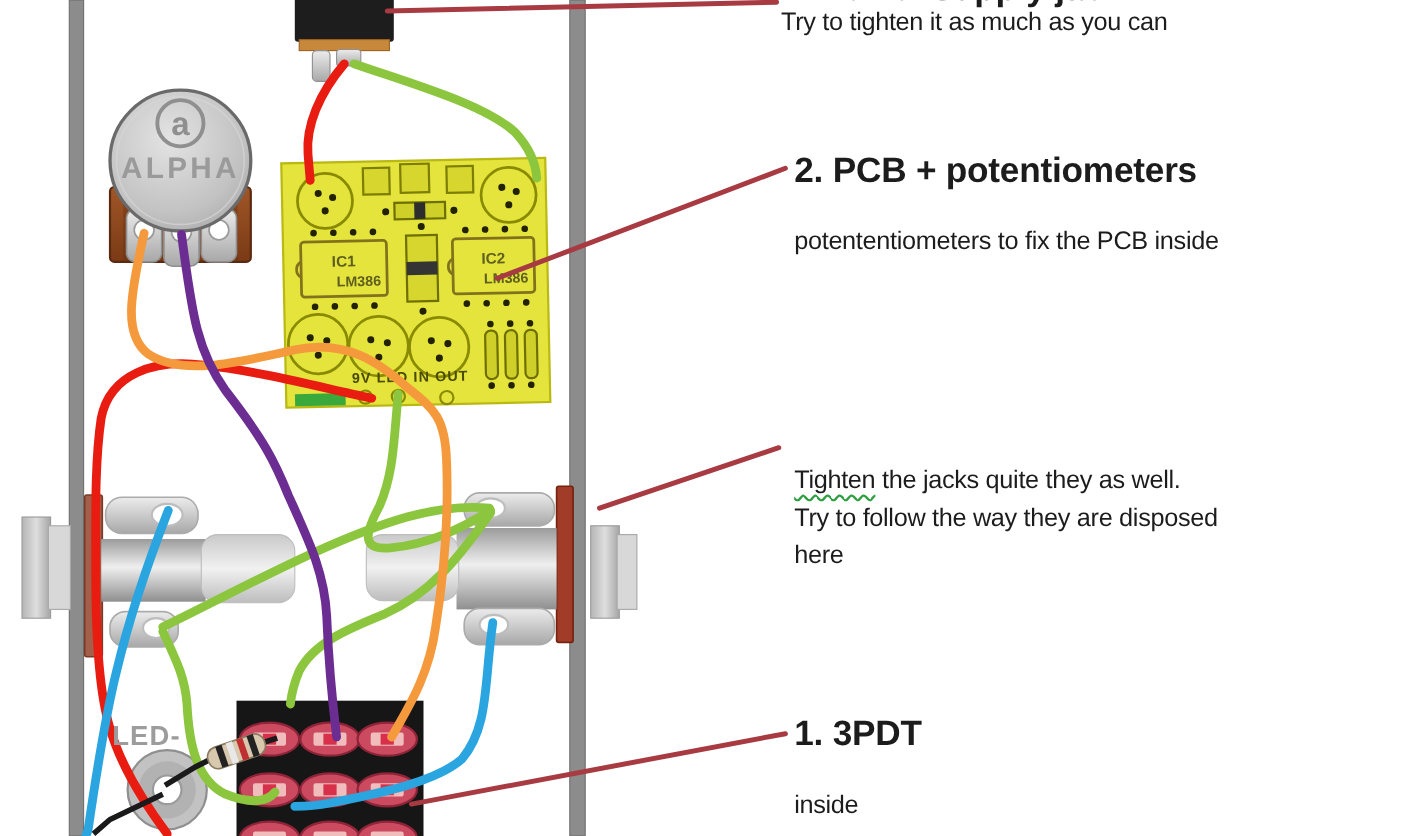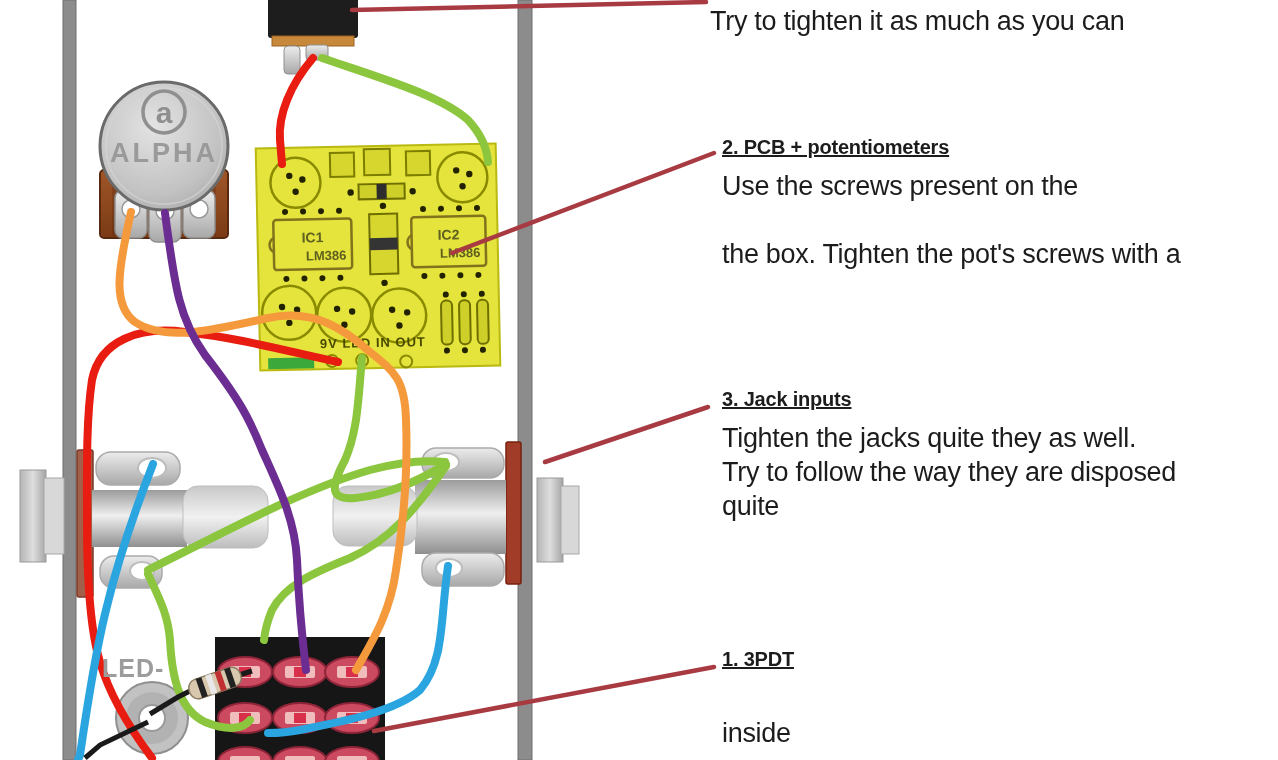--- a/index.html
+++ b/index.html
@@ -1,22 +1,22 @@
 <!DOCTYPE html>
 <html><head>
 <meta charset="utf-8">
 <style>
   html,body{margin:0;padding:0;background:#ffffff;}
   .stage{position:relative;width:1278px;height:760px;overflow:hidden;background:#ffffff;
          font-family:"Liberation Sans", sans-serif;color:#1c1c1c;}
   .stage svg{position:absolute;left:0;top:0;}
   .txt{position:absolute;left:722px;white-space:nowrap;}
-  .hd{font-size:20px;font-weight:bold;letter-spacing:-0.2px;text-decoration:underline;}
-  .bd{font-size:27px;letter-spacing:-0.3px;}
-  .wavy{text-decoration-style:wavy;text-decoration-color:#2e9e40;
+  .hd{font-size:32px;font-weight:bold;letter-spacing:-0.2px;}
+  .bd{font-size:23px;letter-spacing:-0.3px;}
+  .wavy{text-decoration:underline;text-decoration-style:wavy;text-decoration-color:#2e9e40;
         text-decoration-thickness:2px;text-underline-offset:5px;margin-top:34px;}
 </style>
 </head>
 <body>
 
 <div class="stage">
 
 <svg width="1278" height="760" viewBox="0 0 1278 760">
   <defs>
     <radialGradient id="potGrad" cx="42%" cy="35%" r="75%">
@@ -292,24 +292,22 @@
     <line x1="452" y1="253" x2="714" y2="153"></line>
     <line x1="545" y1="462" x2="708" y2="407"></line>
     <line x1="374" y1="731" x2="714" y2="667"></line>
   </g>
 </svg>
 
   <div class="txt hd" style="top:-29px;left:710px">1. Power supply jack</div>
   <div class="txt bd" style="top:6px;left:710px">Try to tighten it as much as you can</div>
 
   <div class="txt hd" style="top:136px">2. PCB + potentiometers</div>
-  <div class="txt bd" style="top:171px">Use the screws present on the</div>
-  <div class="txt bd" style="top:239px">the box. Tighten the pot's screws with a</div>
-
-  <div class="txt hd" style="top:388px">3. Jack inputs</div>
+  <div class="txt bd" style="top:205px">potententiometers to fix the PCB inside</div>
+
   <div class="txt bd" style="top:423px"><span class="wavy">Tighten</span><span> the jacks quite they as well.</span></div>
   <div class="txt bd" style="top:457px">Try to follow the way they are disposed</div>
-  <div class="txt bd" style="top:491px">quite</div>
+  <div class="txt bd" style="top:491px">here</div>
 
   <div class="txt hd" style="top:648px">1. 3PDT</div>
   <div class="txt bd" style="top:718px">inside</div>
 
 </div>
 
 </body></html>

